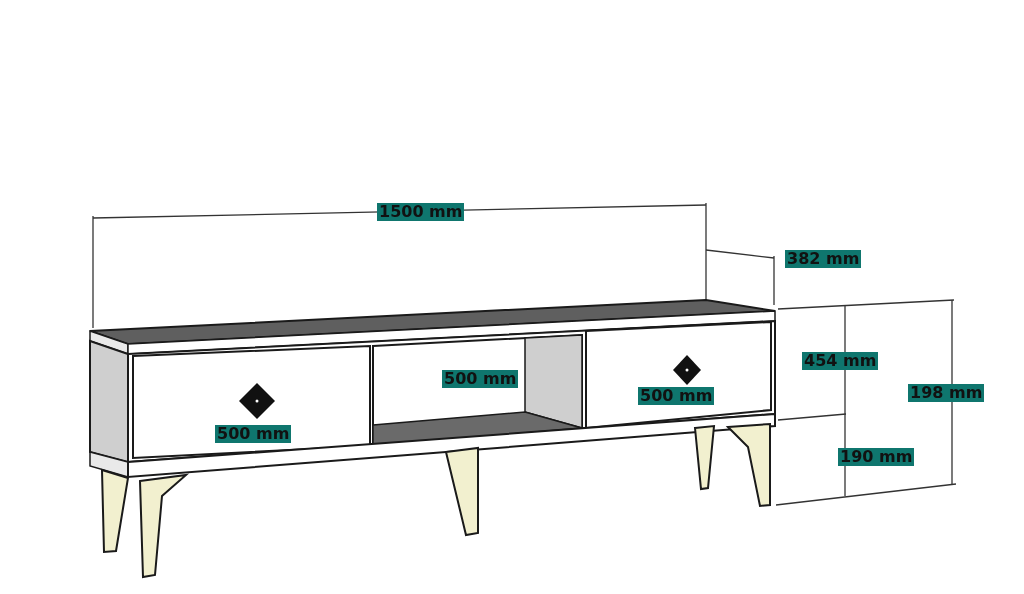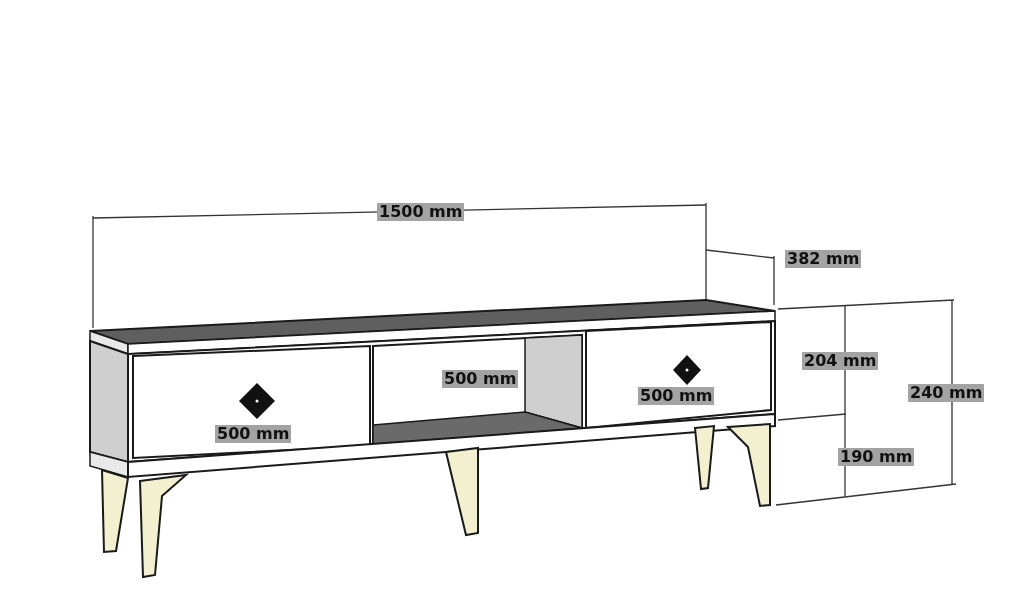--- a/index.html
+++ b/index.html
@@ -1,20 +1,20 @@
 <!DOCTYPE html>
 <html><head>
 <meta charset="utf-8">
 <style>
   html, body { margin: 0; padding: 0; background: #ffffff; }
   body { width: 1024px; height: 594px; position: relative; overflow: hidden;
          font-family: "DejaVu Sans", sans-serif; }
   svg { position: absolute; left: 0; top: 0; }
   .lbl { position: absolute; font-family: "DejaVu Sans", sans-serif; font-weight: bold;
-         font-size: 16px; color: #111; background: #a3a3a3; padding: 0 2px; white-space: nowrap;
+         font-size: 16px; color: #111; background: #0f766e; padding: 0 2px; white-space: nowrap;
          line-height: 18px; }
 </style>
 </head>
 <body>
 
 <svg width="1024" height="594" viewBox="0 0 1024 594">
 
   <g stroke="#333" stroke-width="1.3" fill="none">
 
     <line x1="93" y1="218" x2="706" y2="205"></line>
@@ -68,18 +68,18 @@
     <polygon points="102,470 128,478 116,551 104,552"></polygon>
     <polygon points="140,481 186,475 162,496 155,575 143,577"></polygon>
     <polygon points="446,452 478,448 478,533 466,535"></polygon>
     <polygon points="695,428 714,426 708,488 701,489"></polygon>
     <polygon points="728,427 770,424 770,505 760,506 748,447"></polygon>
   </g>
 </svg>
 
 <span class="lbl" style="left:377px; top:203px;">1500 mm</span>
 <span class="lbl" style="left:785px; top:250px;">382 mm</span>
-<span class="lbl" style="left:802px; top:352px;">204 mm</span>
+<span class="lbl" style="left:802px; top:352px;">454 mm</span>
 <span class="lbl" style="left:802px; top:448px;margin-left:36px;">190 mm</span>
-<span class="lbl" style="left:908px; top:384px;">240 mm</span>
+<span class="lbl" style="left:908px; top:384px;">198 mm</span>
 <span class="lbl" style="left:215px; top:425px;">500 mm</span>
 <span class="lbl" style="left:442px; top:370px;">500 mm</span>
 <span class="lbl" style="left:638px; top:387px;">500 mm</span>
 
 </body></html>

